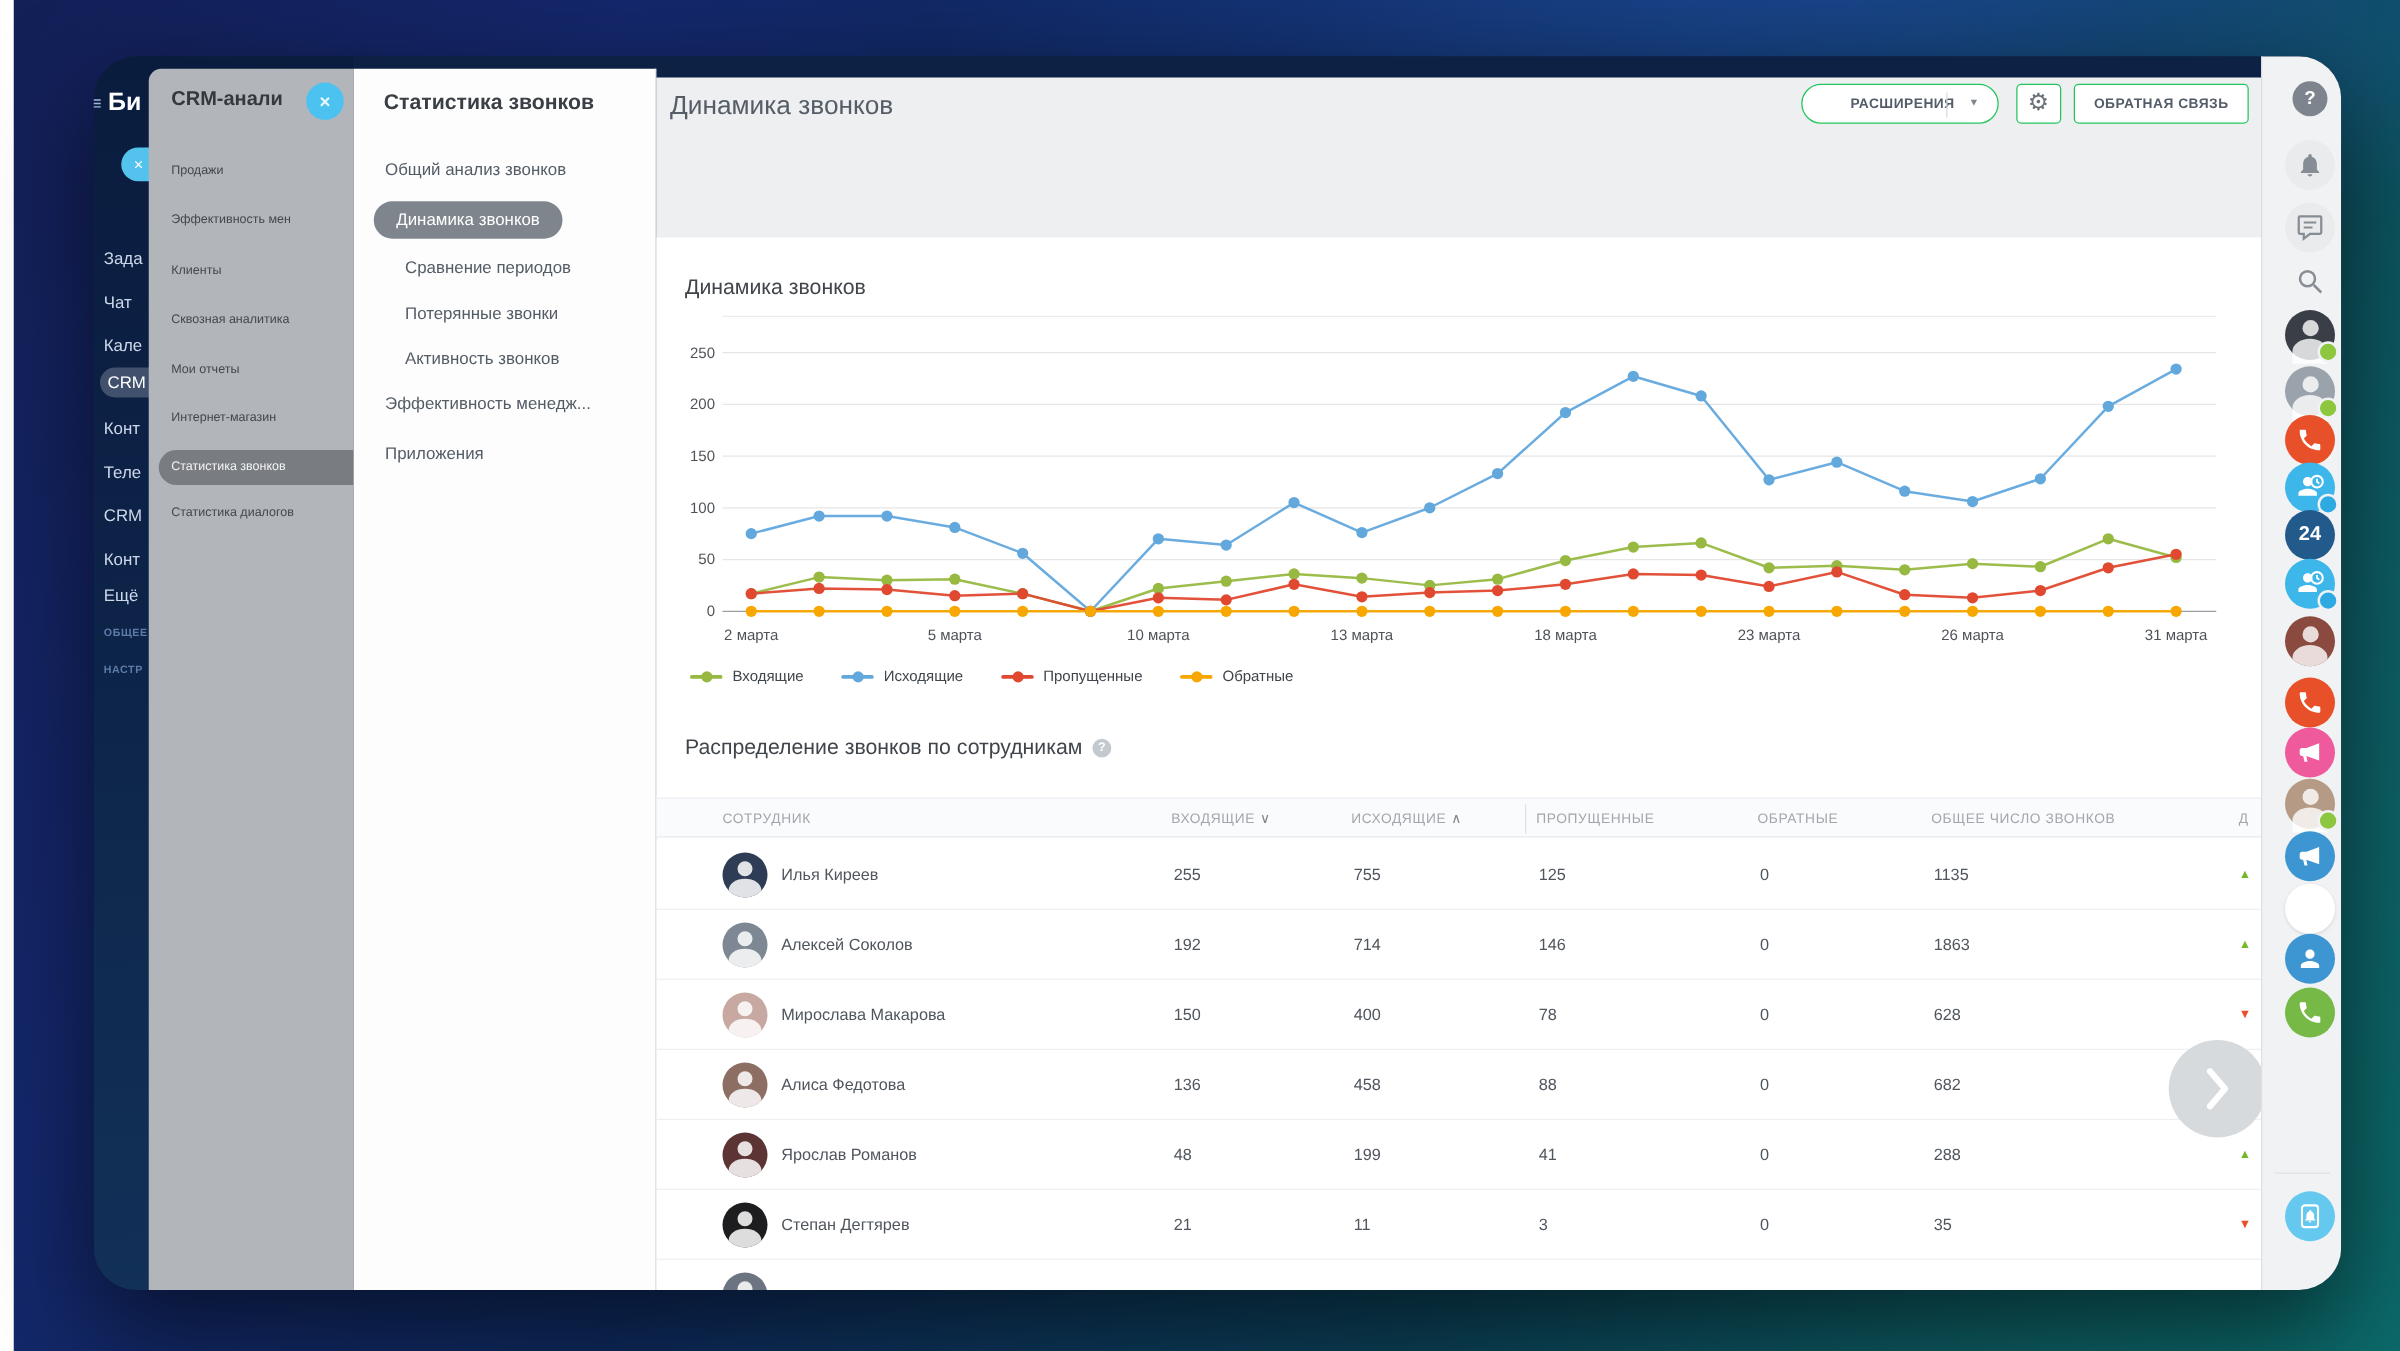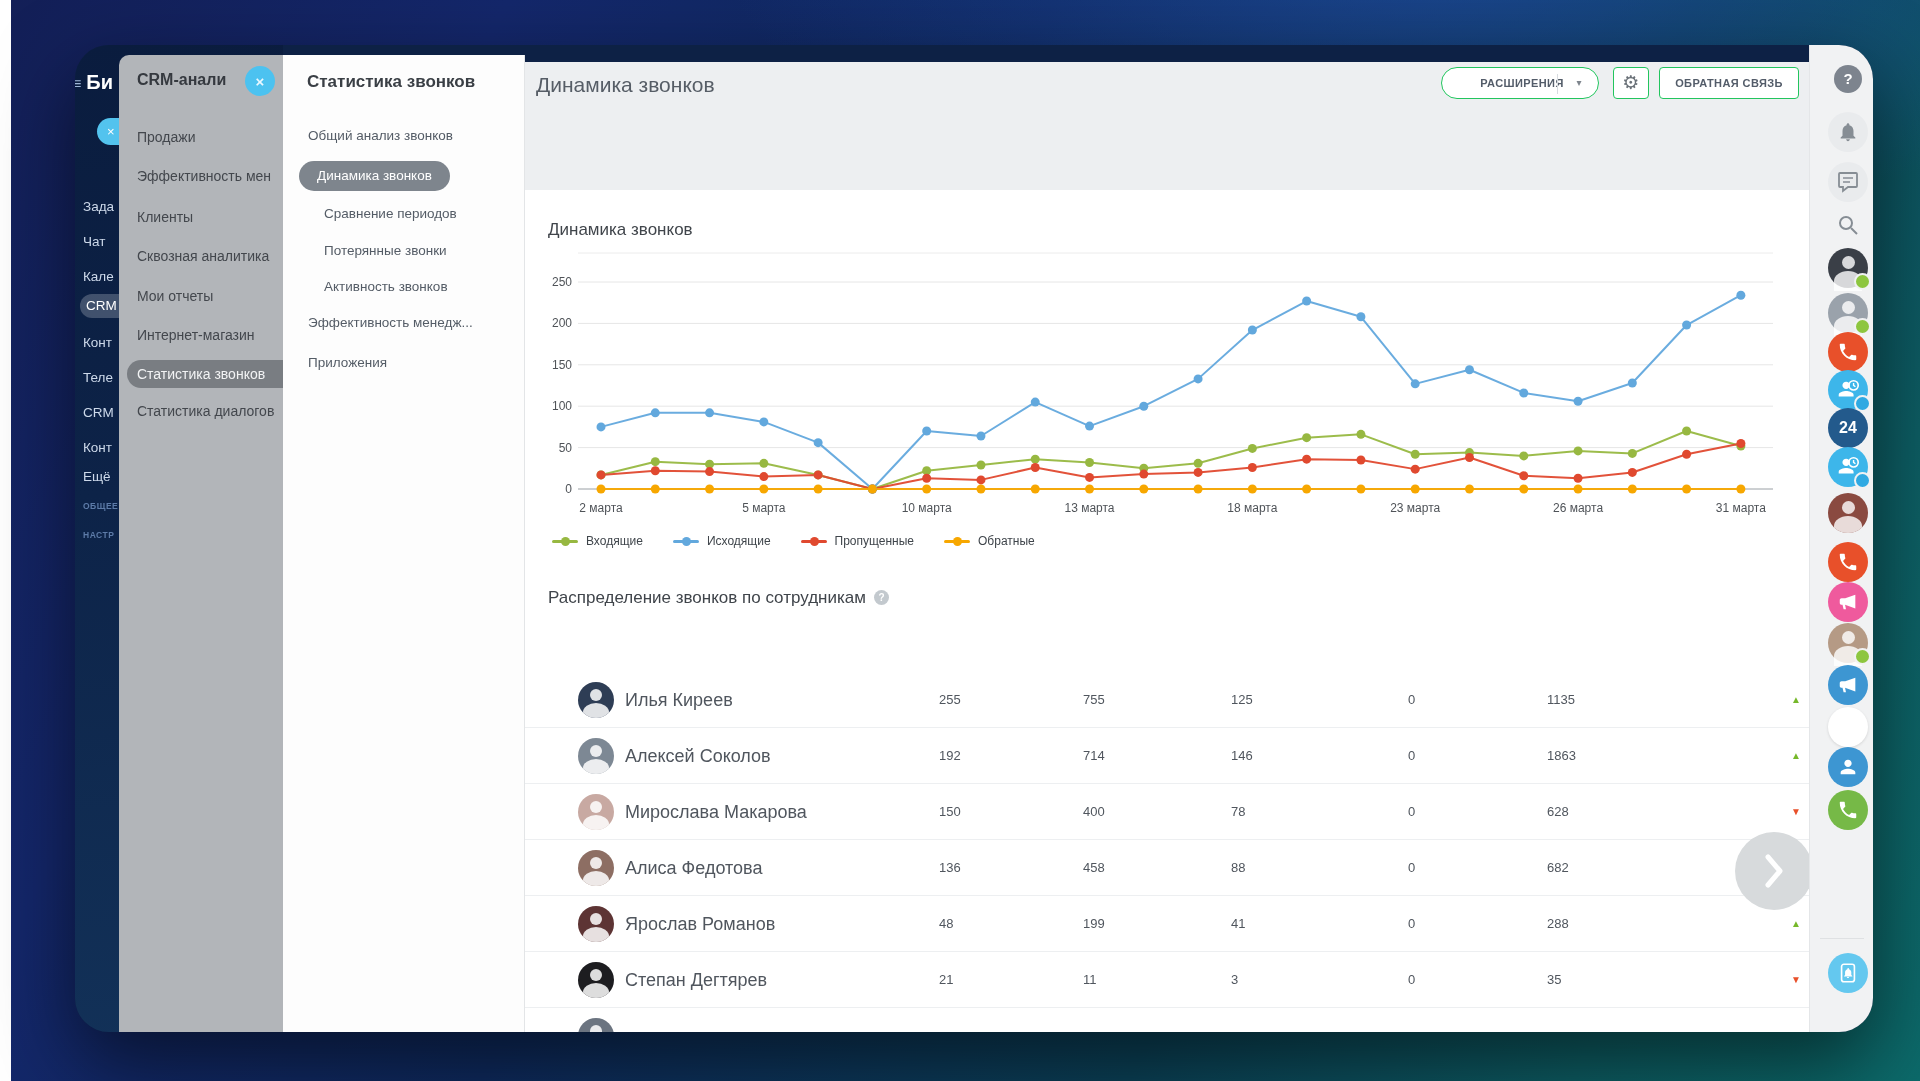--- a/index.html
+++ b/index.html
@@ -30,21 +30,21 @@
 
   
   .gray-panel { position:absolute; left:44px; top:10px; width:164px; height:977px;
     background:#b2b5b9; border-top-left-radius:10px; z-index:2; }
   .gray-header { position:absolute; left:18px; top:16px; width:112px; height:22px;
     font-size:16px; font-weight:bold; color:#35393f; white-space:nowrap; overflow:hidden; }
   .panel-close { position:absolute; left:126px; top:11px; width:30px; height:30px;
     border-radius:50%; background:#4cc2f0; color:#eaf8ff; font-size:15px; font-weight:bold;
     text-align:center; line-height:29px; z-index:3; }
   .gray-item { position:absolute; left:18px; height:20px; line-height:20px; width:146px;
-    font-size:14px; color:#43474d; white-space:nowrap; overflow:hidden; }
+    font-size:10px; color:#43474d; white-space:nowrap; overflow:hidden; }
   .gray-item.selected { left:8px; width:156px; background:#797d82; color:#f2f3f4;
     border-radius:14px 0 0 14px; height:28px; line-height:28px; padding-left:10px; }
 
   
   .white-panel { position:absolute; left:208px; top:10px; width:242px; height:977px;
     background:#fdfdfd; z-index:3; border-right:1px solid #e3e5e7; }
   .white-header { position:absolute; left:24px; top:17px; font-size:17px; font-weight:bold;
     color:#3a3f45; white-space:nowrap; }
   .white-item { position:absolute; height:20px; line-height:20px; font-size:13.5px;
     color:#545c66; white-space:nowrap; overflow:hidden; max-width:210px; }
@@ -95,21 +95,21 @@
   .col-divider { position:absolute; left:695px; top:4px; width:1px; height:24px; background:#dfe2e5; }
 
   .trow { position:absolute; left:0; width:1284px; height:56px; border-bottom:1px solid #edeff1;
     background:#fff; }
   .avatar { position:absolute; left:53px; top:10px; width:36px; height:36px; border-radius:50%;
     overflow:hidden; }
   .avatar .head { position:absolute; left:12px; top:7px; width:12px; height:12px;
     border-radius:50%; background:rgba(255,255,255,.85); }
   .avatar .body { position:absolute; left:5px; top:21px; width:26px; height:18px;
     border-radius:50% 50% 0 0; background:rgba(255,255,255,.85); }
-  .cell-name { position:absolute; left:100px; top:0; line-height:56px; font-size:18px; color:#50565e; }
+  .cell-name { position:absolute; left:100px; top:0; line-height:56px; font-size:13px; color:#50565e; }
   .cell-num { position:absolute; top:0; line-height:56px; font-size:13px; color:#50565e; }
   .cell-trend { position:absolute; left:1266px; top:0; line-height:56px; font-size:10px; }
 
   .next-circle { position:absolute; left:1210px; top:770px; width:78px; height:78px;
     border-radius:50%; background:#d7dadc; z-index:6; }
   .next-circle svg { position:absolute; left:29px; top:21px; }
 
   
   .right-rail { position:absolute; left:1734px; top:0; width:64px; height:987px;
     background:#f1f2f3; z-index:4; border-left:1px solid #e4e6e8; }
@@ -323,20 +323,30 @@
           </div>
           <div class="legend-item">
             <span class="legend-marker" style="background:#f7a700">
               <i style="background:#f7a700"></i>
             </span>
             <span>Обратные</span>
           </div>
         </div>
 
       <h3 class="sec-title" style="top:526px"><span>Распределение звонков по сотрудникам</span><span class="help-dot">?</span></h3>
+      <div class="thead" id="thead">
+          <span class="col-divider"></span>
+          <span class="th" style="left: 53px;">СОТРУДНИК</span>
+          <span class="th" style="left: 412px;">ВХОДЯЩИЕ<span class="sort">∨</span></span>
+          <span class="th" style="left: 556px;">ИСХОДЯЩИЕ<span class="sort">∧</span></span>
+          <span class="th" style="left: 704px;">ПРОПУЩЕННЫЕ</span>
+          <span class="th" style="left: 881px;">ОБРАТНЫЕ</span>
+          <span class="th" style="left: 1020px;">ОБЩЕЕ ЧИСЛО ЗВОНКОВ</span>
+          <span class="th" style="left: 1266px;">Д</span>
+        </div>
       <div id="rows">
           <div class="trow" style="top: 610px;">
             <span class="avatar" style="background: rgb(46, 61, 85);">
               <span class="head"></span>
               <span class="body"></span>
             </span>
             <span class="cell-name">Илья Киреев</span>
             <span class="cell-num" style="left: 414px;">255</span>
             <span class="cell-num" style="left: 558px;">755</span>
             <span class="cell-num" style="left: 706px;">125</span>

